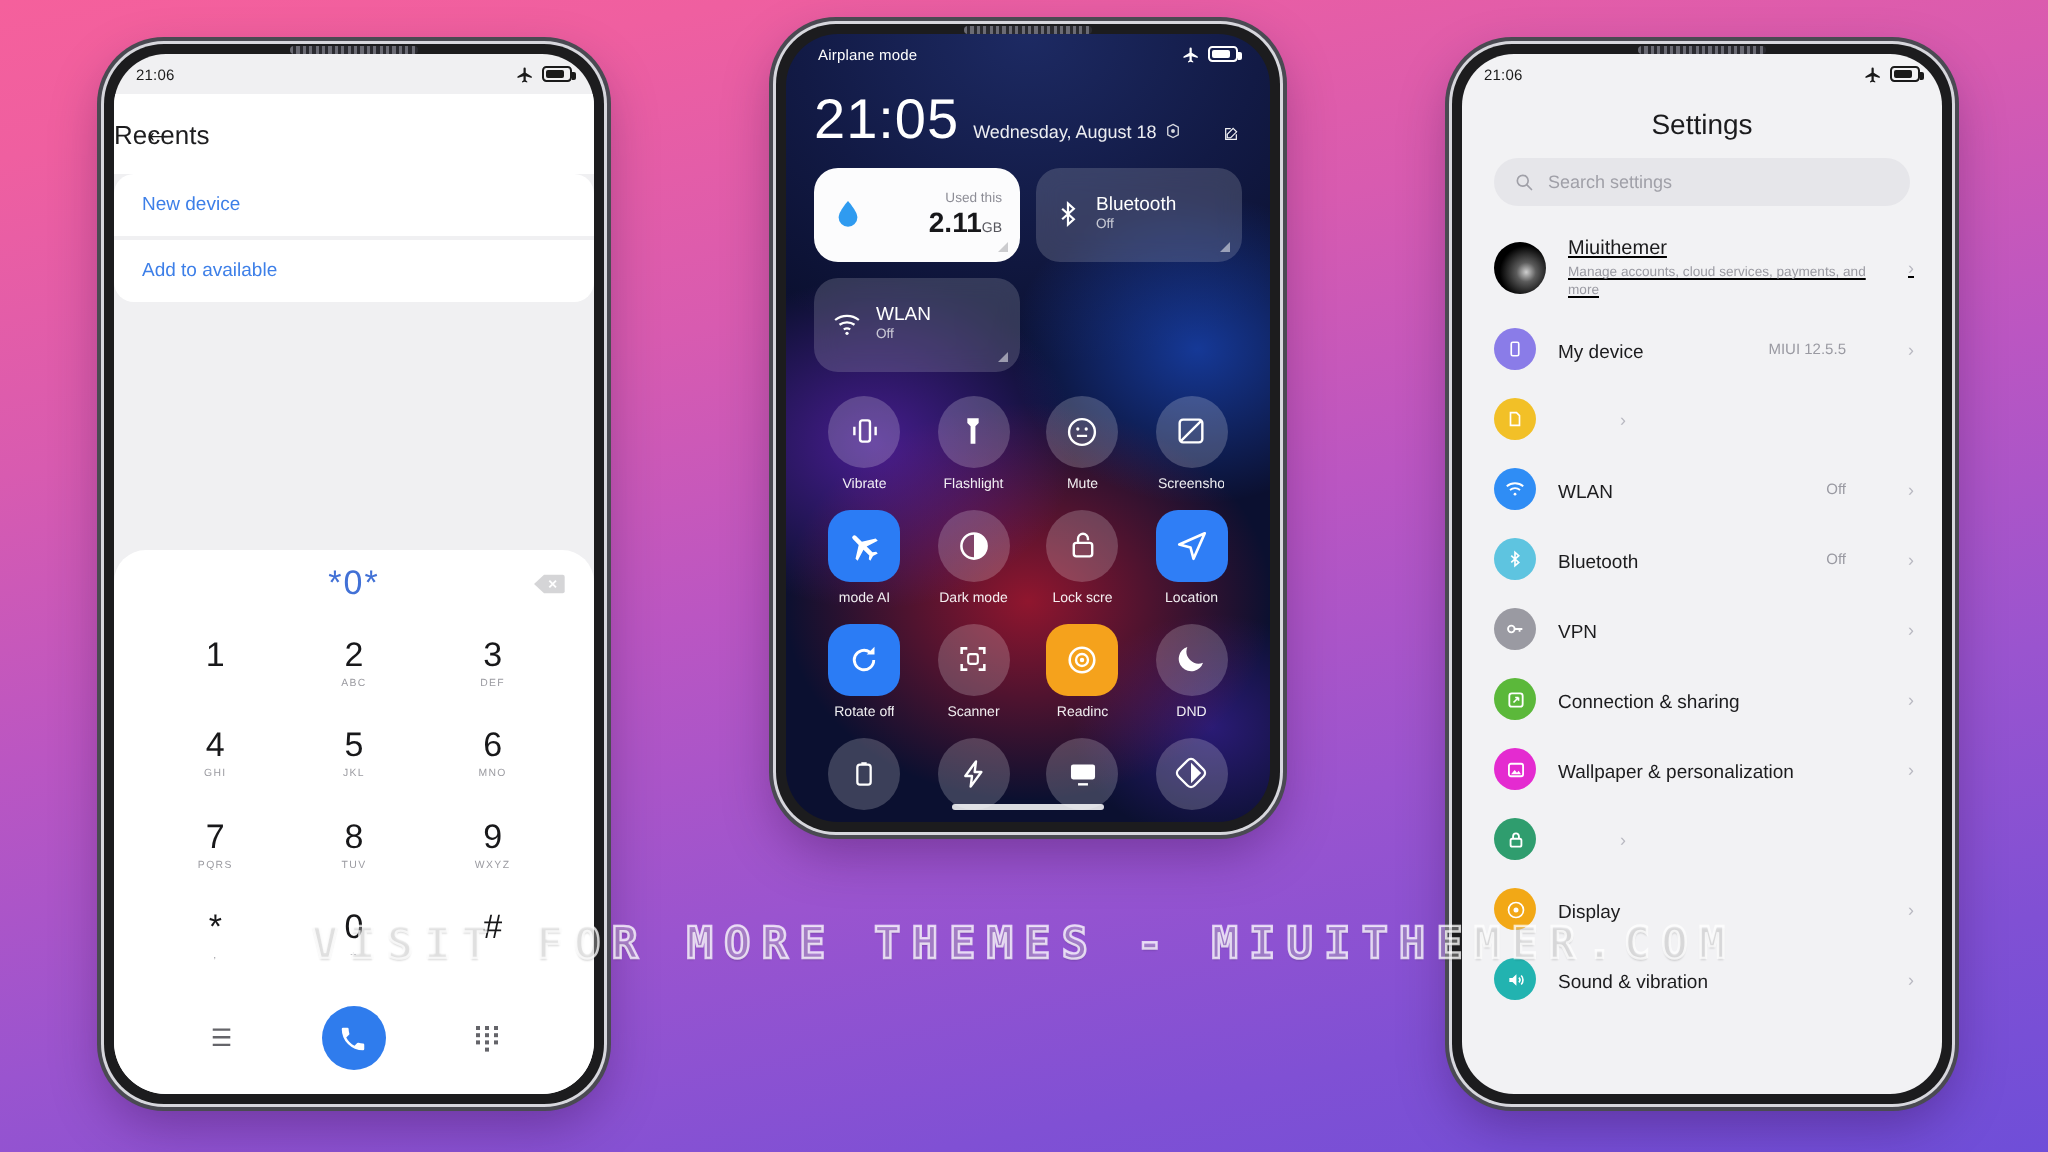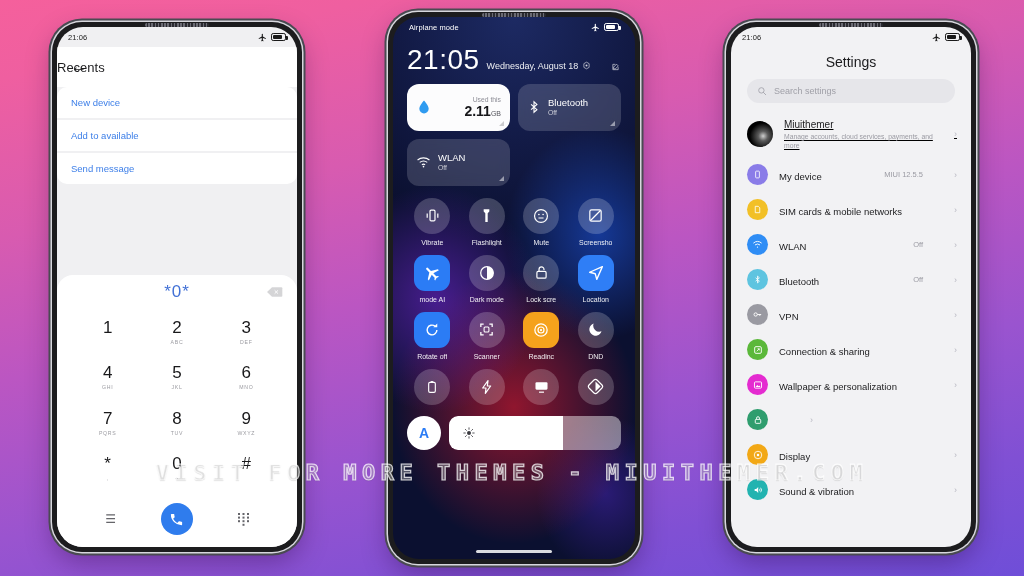--- a/index.html
+++ b/index.html
@@ -108,21 +108,21 @@
     padding: 0 26px;
   }
   .call-btn {
     width: 32px; height: 32px; border-radius:50%; background:#2f7ced;
     display:flex; align-items:center; justify-content:center; color:#fff;
     font-size: 15px; cursor:pointer;
   }
   .db-icon { color:#4a4a50; font-size:12px; opacity:.85; cursor:pointer; }
 
   
-  #phone-center { left: 388px; top: 12px; width: 252px; height: 552px; }
+  #phone-center { left: 388px; top: 12px; width: 252px; height: 404px; }
   #phone-center .screen {
     background:
       radial-gradient(120% 60% at 50% 0%, #1d2a63 0%, #121a45 40%, #0b1030 70%),
       linear-gradient(180deg,#0b1030 0%, #17205a 18%, #3a2b7a 34%, #7b2f84 48%,
                       #a12b63 58%, #b62340 68%, #a7152b 78%, #8c1026 88%, #4a0e2c 100%);
     position: relative; overflow: hidden;
   }
   #phone-center .screen::before {
     content:""; position:absolute; inset:0;
     background:
@@ -269,23 +269,20 @@
         <span class="rec-back">←</span>
         <span class="rec-title">Recents</span>
       </div>
 
       <div class="rec-list">
         <div class="rec-item">
           <span>New device</span>
         </div>
         <div class="rec-item">
           <span>Add to available</span>
-        </div>
-        <div class="rec-item">
-          <span>Send message</span>
         </div>
       </div>
 
       <div class="dialpad">
         <div class="dial-display">
           <div class="dial-number">*0*</div>
           <svg class="dial-del" viewBox="0 0 24 16">
             <path fill="#8a8a90" d="M7.5 1h14a1.5 1.5 0 0 1 1.5 1.5v11A1.5 1.5 0 0 1 21.5 15h-14L0 8z"></path>
             <path stroke="#fff" stroke-width="1.4" d="M11.5 5.5l5 5M16.5 5.5l-5 5"></path>
           </svg>
@@ -666,21 +663,20 @@
           <span class="st-val">MIUI 12.5.5</span>
           <span class="st-chev">›</span>
         </div>
 
         <div class="st-row">
           <span class="st-ic" style="background:#f2c027">
             <svg width="9" height="9" viewBox="0 0 24 24">
                 <path fill="none" stroke="#fff" stroke-width="2.2" d="M6 3.5h8l4 4v13H6z"></path>
               </svg>
           </span>
-          <span class="st-mid"><span class="st-lbl">SIM cards &amp; mobile networks</span></span>
           <span class="st-val"></span>
           <span class="st-chev">›</span>
         </div>
 
         <div class="st-row">
           <span class="st-ic" style="background:#2f8df5">
             <svg width="11" height="11" viewBox="0 0 24 24">
                 <path fill="none" stroke="#fff" stroke-width="2" d="M3 9a14 14 0 0 1 18 0M6.5 13a9 9 0 0 1 11 0"></path>
                 <circle cx="12" cy="17.6" r="1.5" fill="#fff"></circle>
               </svg>

